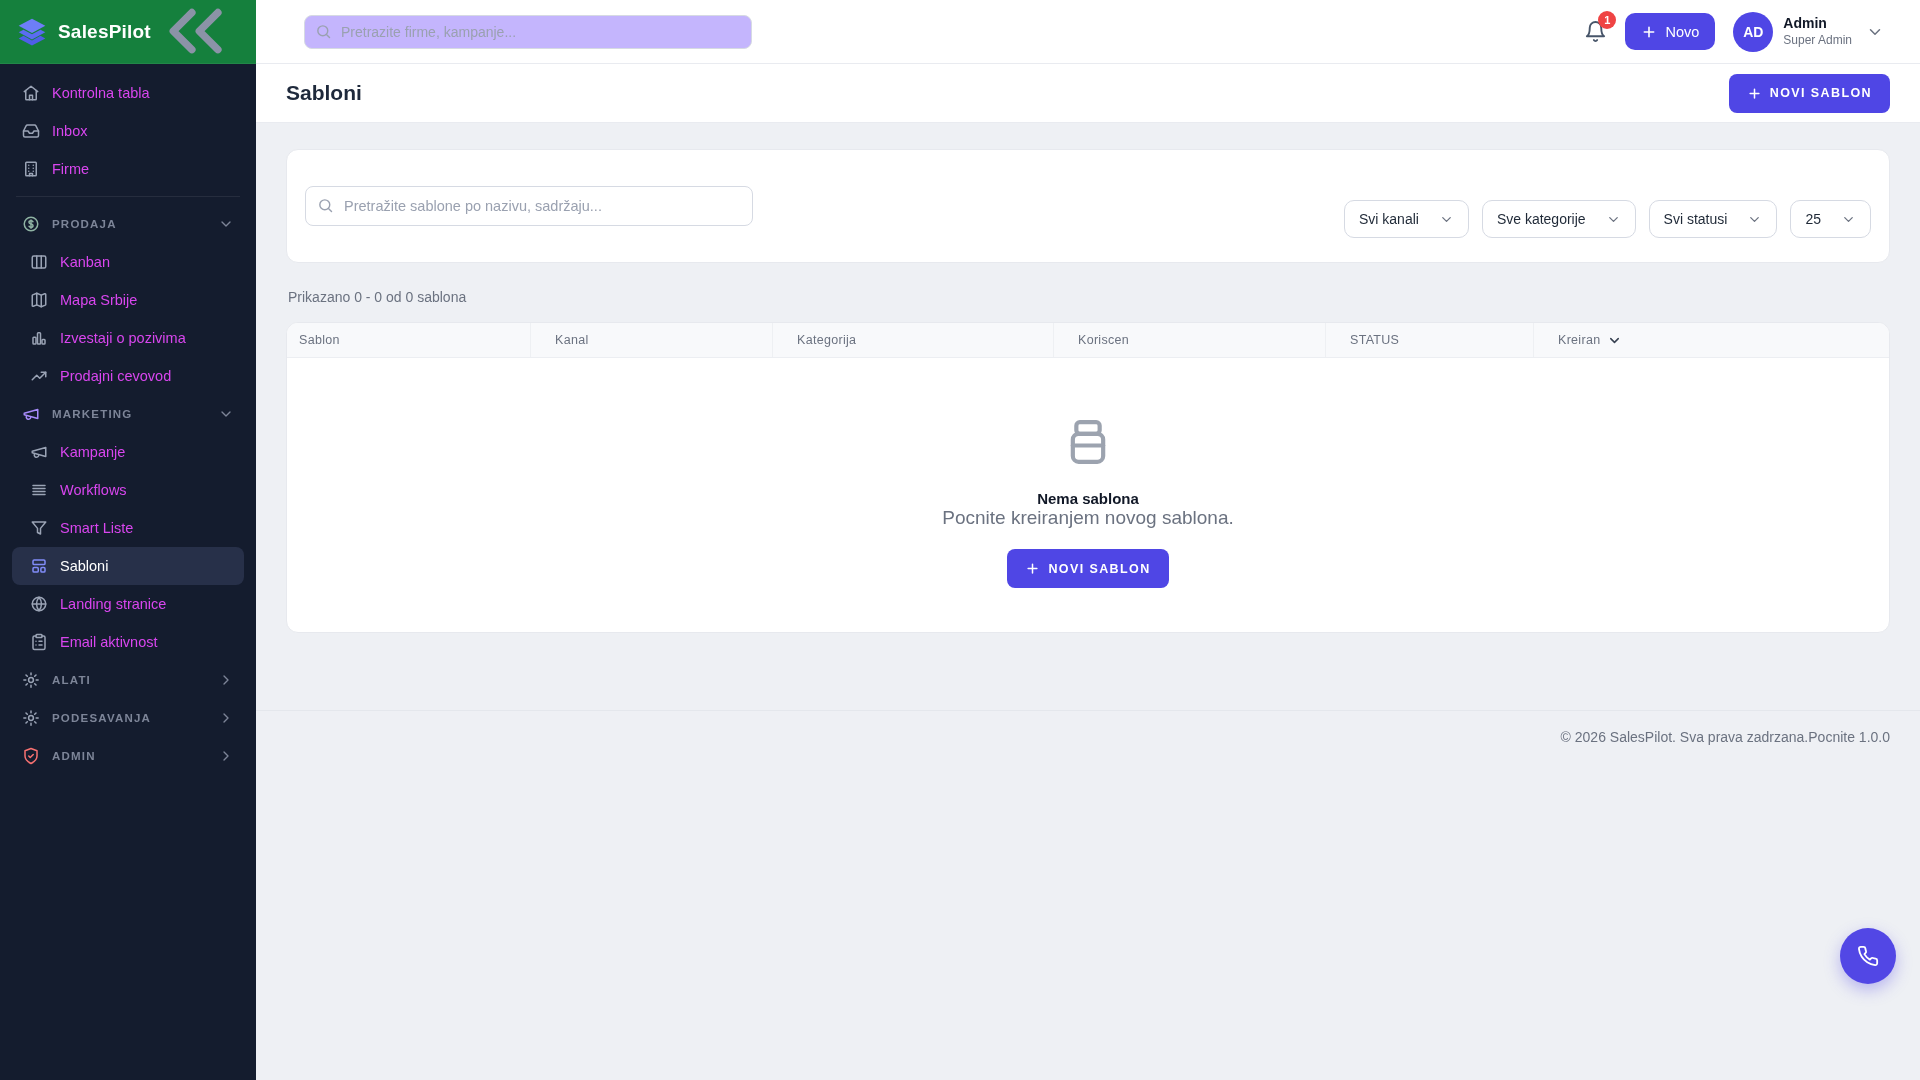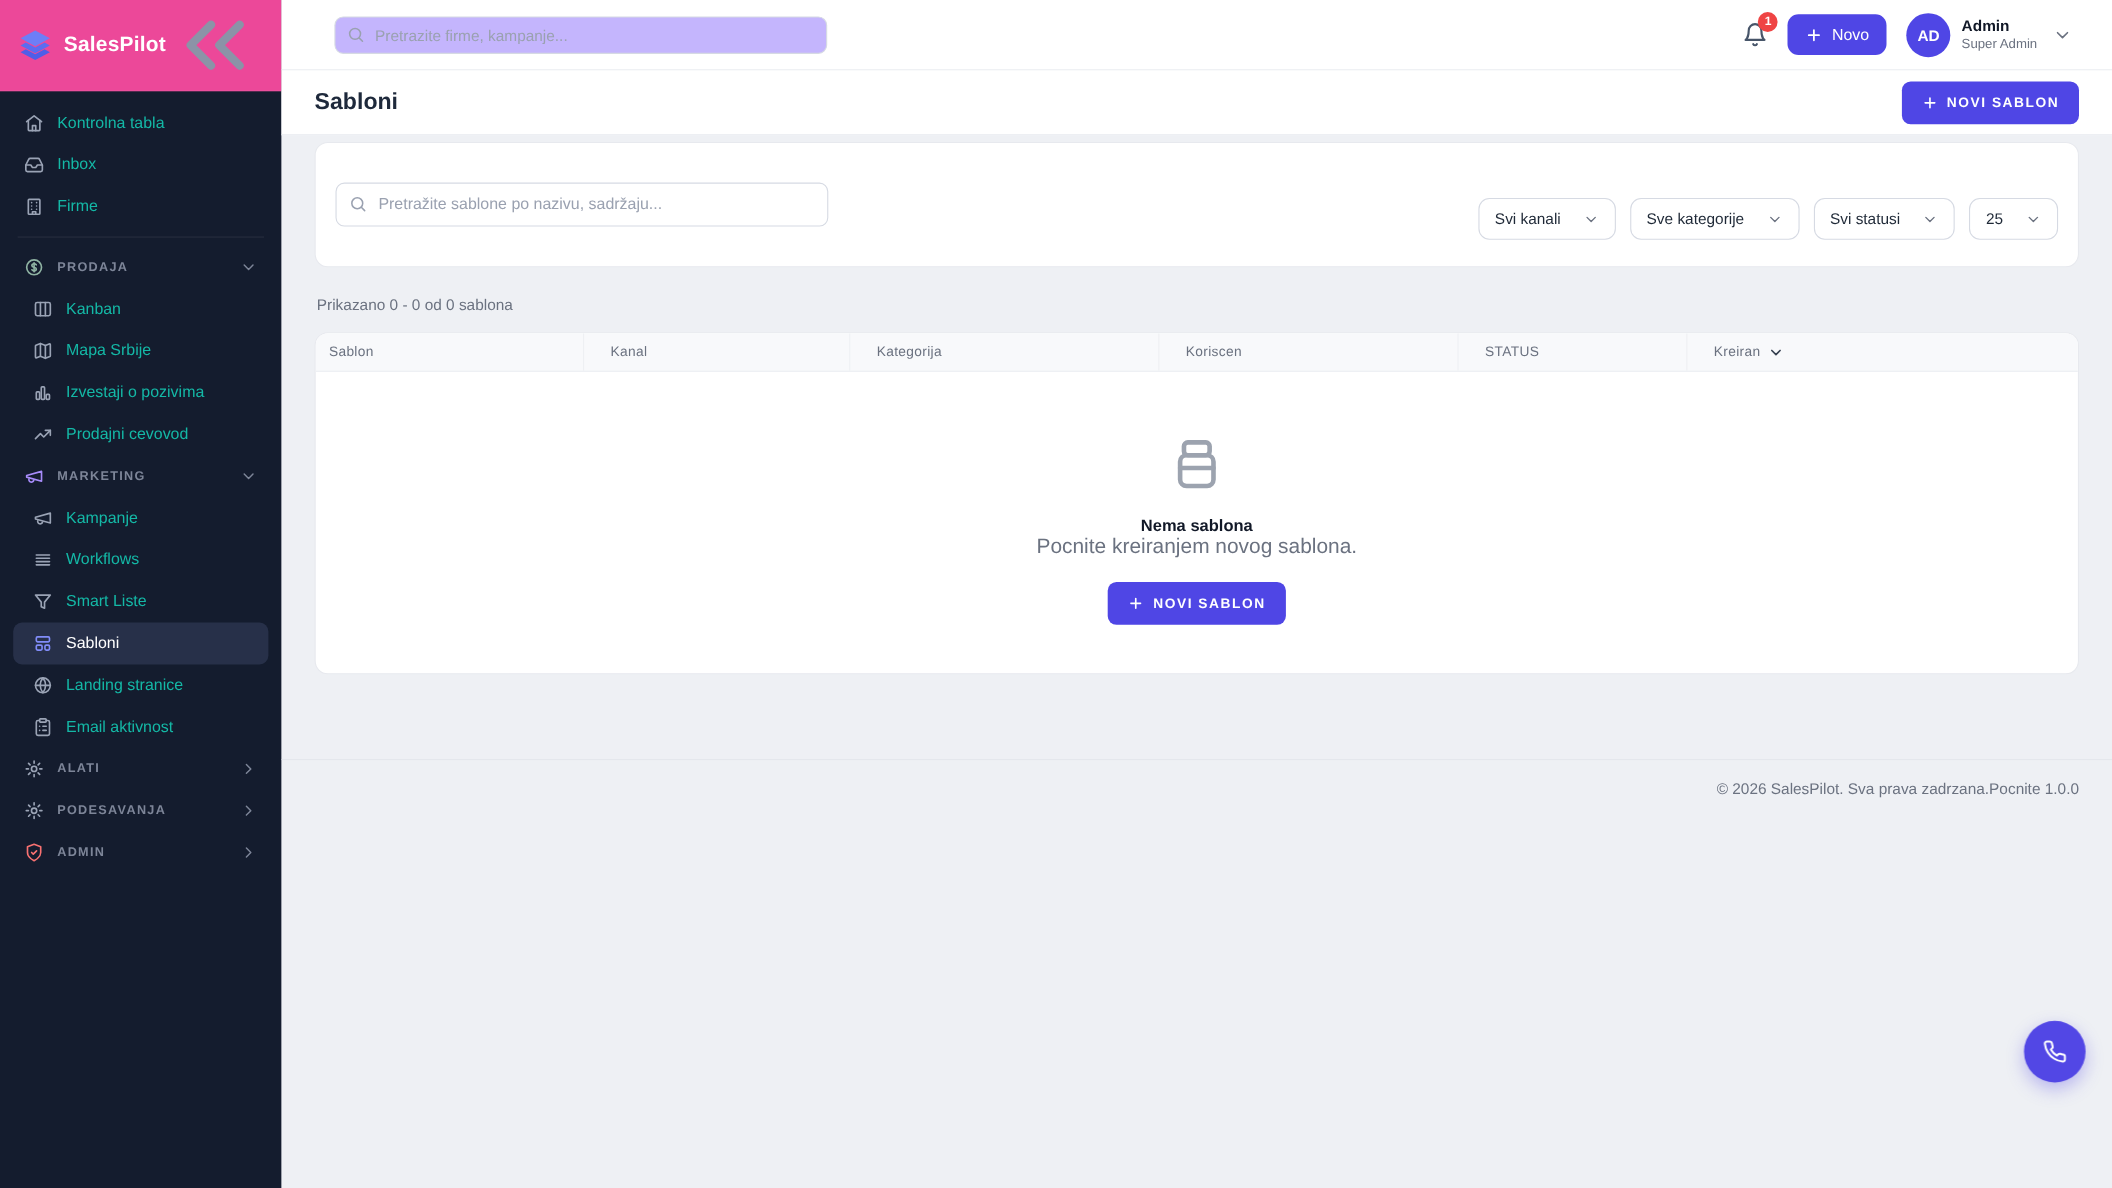--- a/index.html
+++ b/index.html
@@ -2,31 +2,31 @@
 <html><head>
 <meta charset="utf-8">
 <style>
   * { margin:0; padding:0; box-sizing:border-box; }
   html,body { width:1920px; height:1080px; overflow:hidden; }
   body { font-family:"Liberation Sans","DejaVu Sans",sans-serif; background:#eef0f4; color:#1f2937; }
   .app { display:flex; width:1920px; height:1080px; }
 
   
   .sidebar { width:256px; min-width:256px; height:100%; background:#141c2e; display:flex; flex-direction:column; }
-  .sidebar-header { height:83px; background:#ec4899; border-bottom:1px solid rgba(255,255,255,.06);
+  .sidebar-header { height:64px; background:#15803d; border-bottom:1px solid rgba(255,255,255,.06);
     display:flex; align-items:center; justify-content:flex-start; padding:0 16px; }
   .logo { display:flex; align-items:center; gap:10px; }
   .logo svg { width:32px; height:32px; }
   .logo-text { color:#fff; font-size:19px; font-weight:700; letter-spacing:.2px; }
   .collapse-btn { background:none; border:none; color:#8b93a7; cursor:pointer; display:flex; }
   .collapse-btn svg { width:20px; height:20px; }
 
   nav { padding:10px 12px; flex:1; }
   .nav-item, .nav-section { display:flex; align-items:center; gap:12px; height:38px; padding:0 10px;
-    border-radius:8px; color:#14b8a6; font-size:14.5px; text-decoration:none; cursor:pointer; }
+    border-radius:8px; color:#d946ef; font-size:14.5px; text-decoration:none; cursor:pointer; }
   .nav-item .ic, .nav-section .ic { width:18px; height:18px; display:flex; color:#9aa3b5; flex:none; }
   .ic svg { width:100%; height:100%; }
   .nav-item.child { padding-left:18px; }
   .nav-item.active { background:#273049; color:#ffffff; }
   .nav-item.active .ic { color:#818cf8; }
   .nav-divider { height:1px; background:rgba(255,255,255,.08); margin:8px 4px; }
   .nav-section { color:#7d8598; font-size:11.5px; font-weight:700; letter-spacing:1.2px; }
   .nav-section .chev { margin-left:auto; width:16px; height:16px; color:#7d8598; display:flex; }
   .ic.green { color:#8fb3a3; }
   .ic.purple { color:#a78bfa; }
@@ -60,21 +60,21 @@
   .user-role { font-size:12px; color:#6b7280; }
   .user-chev { width:18px; height:18px; color:#6b7280; display:flex; margin-left:4px; }
 
   .page-header { height:59px; background:#fff; border-bottom:1px solid #e9ebf0;
     display:flex; align-items:center; justify-content:space-between; padding:0 30px; }
   .page-title { font-size:21px; font-weight:700; color:#1e293b; }
   .btn-primary-caps { background:#4f46e5; color:#fff; border-radius:8px; height:39px; padding:0 18px;
     font-size:12.5px; font-weight:700; letter-spacing:1.4px; }
   .btn-primary-caps svg { width:15px; height:15px; }
 
-  .content { padding:6px 30px 0; }
+  .content { padding:26px 30px 0; }
   .filter-card { background:#fff; border:1px solid #e7e9ee; border-radius:12px; padding:24px 18px;
     display:flex; align-items:center; justify-content:space-between; }
   .filter-search { position:relative; width:448px; }
   .filter-search .sicon { position:absolute; left:12px; top:11px; width:17px; height:17px; color:#9aa1b0; }
   .filter-search input { width:100%; height:40px; background:#fff; border:1px solid #d6dae3; border-radius:8px;
     padding:0 12px 0 38px; font-size:14.5px; font-family:inherit; color:#374151; outline:none; }
   .filter-search input::placeholder { color:#9aa1b0; }
   .pills { display:flex; align-items:center; gap:13px;margin-top:26px; }
   .pill { display:flex; align-items:center; gap:20px; border:1px solid #d6dae3; border-radius:10px; height:38px;
     padding:0 14px; background:#fff; font-size:14px; color:#1f2937; cursor:pointer; }

